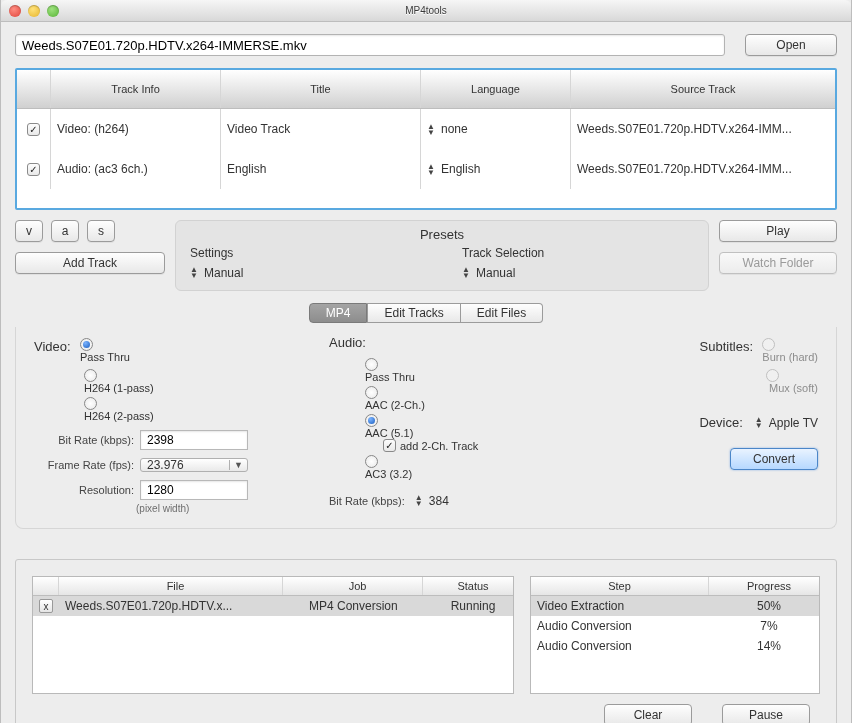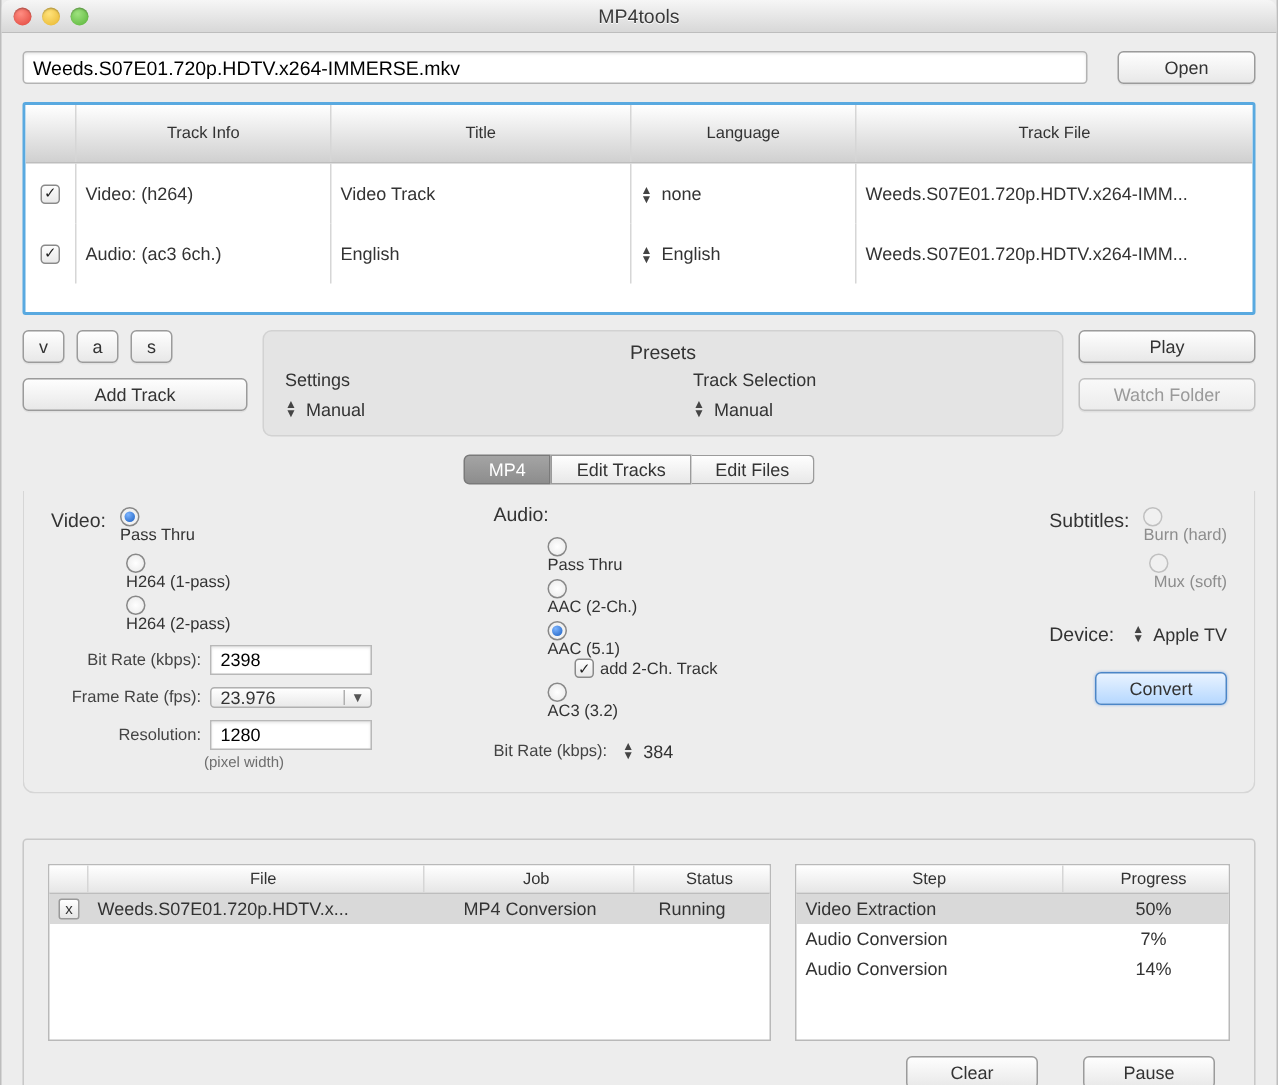--- a/index.html
+++ b/index.html
@@ -49,21 +49,21 @@
     position: relative;
     border-radius: 6px 6px 0 0;
   }
   .traffic { display:flex; gap:7px; margin-left:8px; }
   .tl { width:12px; height:12px; border-radius:50%; box-shadow: inset 0 1px 1px rgba(0,0,0,.25); }
   .tl.red{background:radial-gradient(circle at 40% 35%, #ff8d82, #e0443a);}
   .tl.yel{background:radial-gradient(circle at 40% 35%, #ffe27a, #e7b52c);}
   .tl.grn{background:radial-gradient(circle at 40% 35%, #9ee27e, #57b336);}
   .title {
     position:absolute; left:0; right:0; text-align:center;
-    font-size:13px; color:#3a3a3a; pointer-events:none;
+    font-size:10px; color:#3a3a3a; pointer-events:none;
     text-shadow: 0 1px 0 #fff;
   }
   .content { padding: 12px 14px 10px 14px; }
   .row { display:flex; align-items:center; gap:20px; }
   .filebox {
     flex:1; height:22px; border:1px solid #b3b3b3; border-radius:3px;
     background:#fff; padding:2px 6px; font-size:13px;
     box-shadow: inset 0 1px 2px rgba(0,0,0,.1);
   }
   .btn {
@@ -211,21 +211,21 @@
       <input class="filebox" value="Weeds.S07E01.720p.HDTV.x264-IMMERSE.mkv" style="">
       <div class="btn">Open</div>
     </div>
 
     <div class="tracks-wrap">
       <div class="thead">
         <div class="col-chk"></div>
         <div class="col-info">Track Info</div>
         <div class="col-title">Title</div>
         <div class="col-lang">Language</div>
-        <div class="col-src">Track File</div>
+        <div class="col-src">Source Track</div>
       </div>
       <div class="trow">
         <div class="col-chk">
             <span class="mac-check">✓</span>
           </div>
         <div class="col-info">Video:  (h264)</div>
         <div class="col-title">Video Track</div>
         <div class="col-lang"><span class="updown"></span><span>none</span></div>
         <div class="col-src">Weeds.S07E01.720p.HDTV.x264-IMM...</div>
       </div>
@@ -384,21 +384,21 @@
           <div class="jc-file">File</div>
           <div class="jc-job">Job</div>
           <div class="jc-st">Status</div>
         </div>
         <div class="trow2 sel">
           <div class="jc-x">
               <span class="closex">x</span>
             </div>
           <div class="jc-file">Weeds.S07E01.720p.HDTV.x...</div>
           <div class="jc-job">MP4 Conversion</div>
-          <div class="jc-st" style="text-align:left">Running</div>
+          <div class="jc-st" style="text-align:center">Running</div>
         </div>
       </div>
       <div class="tbl" style="flex:0 0 290px">
         <div class="thead2">
           <div class="sc-step">Step</div>
           <div class="sc-prog">Progress</div>
         </div>
         <div class="trow2 sel">
           <div class="sc-step">Video Extraction</div>
           <div class="sc-prog" style="text-align:center">50%</div>

